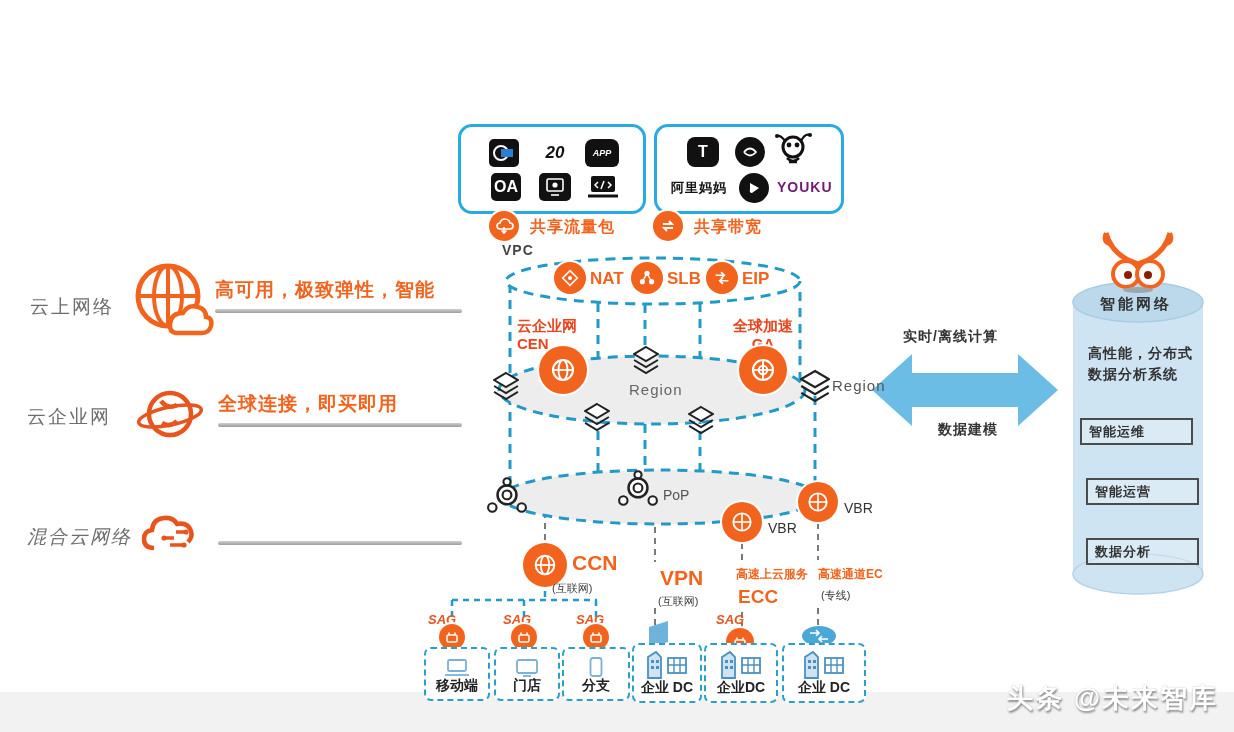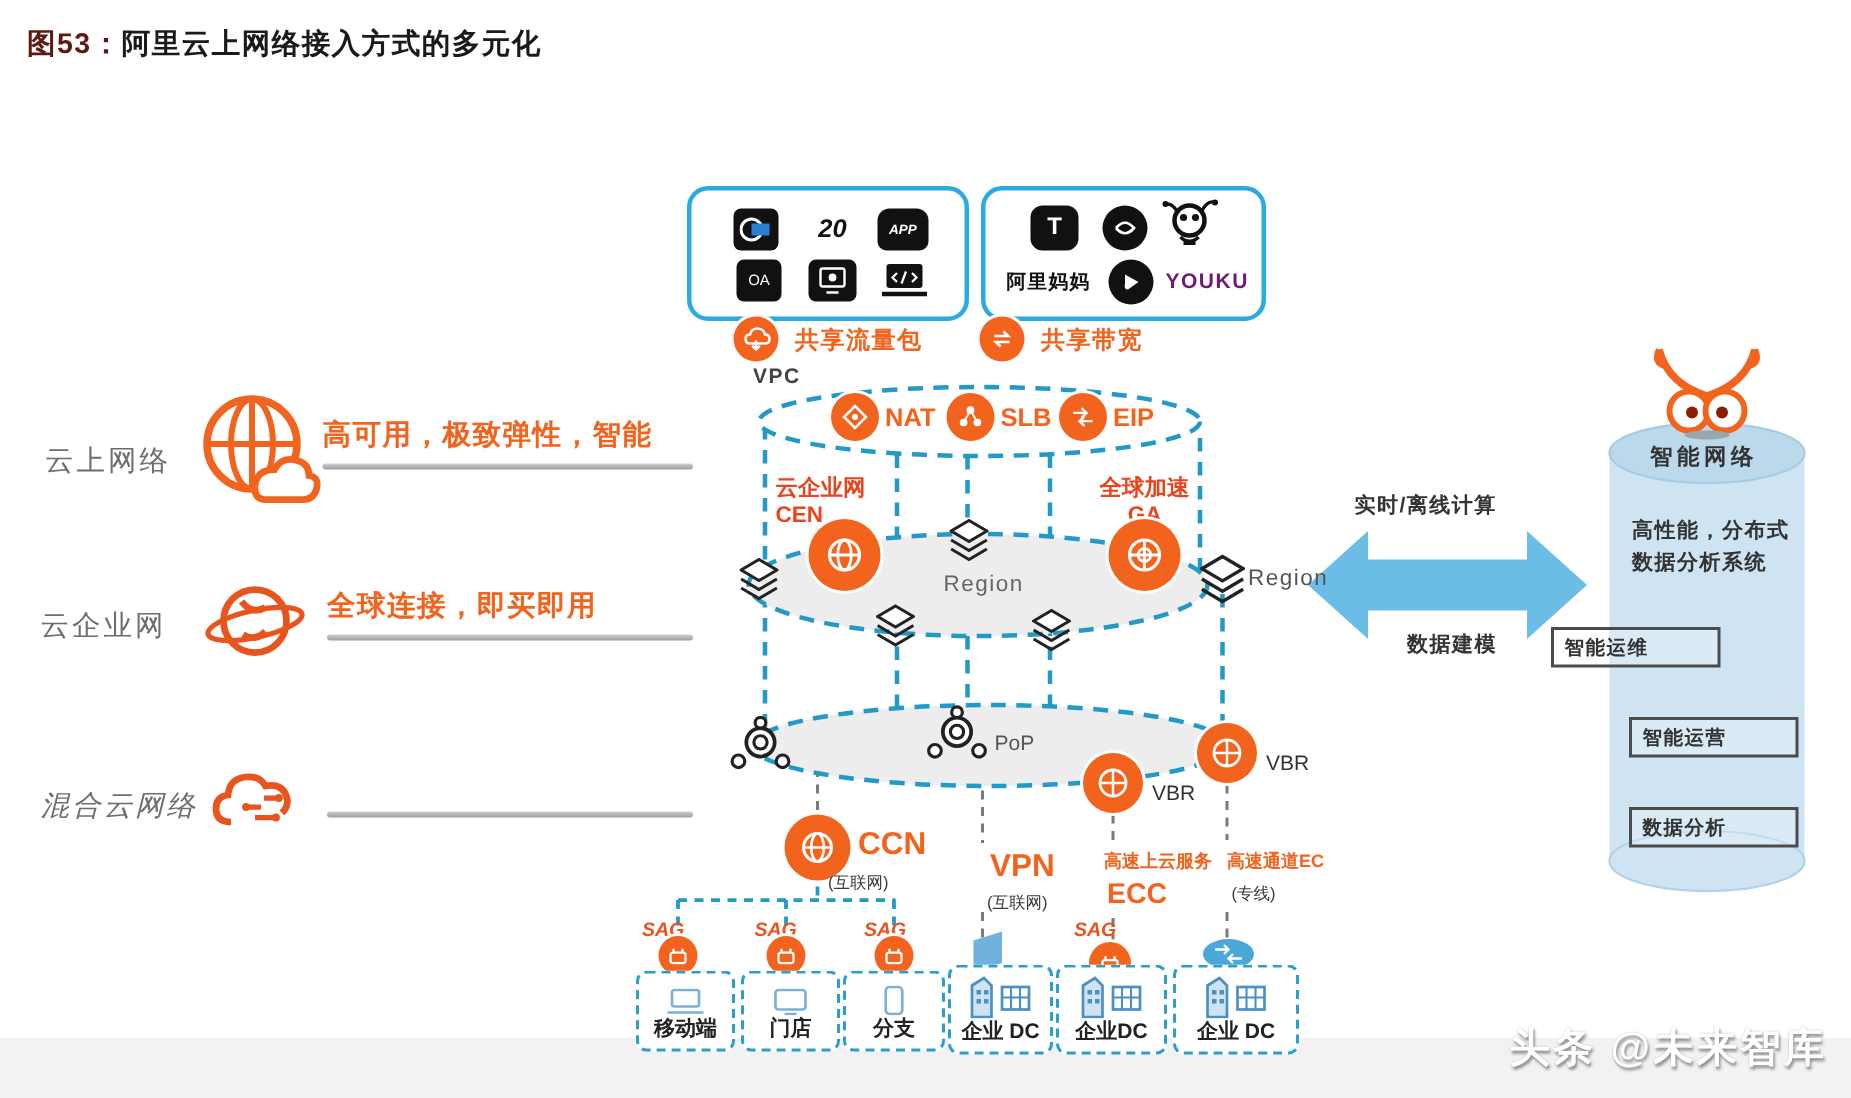--- a/index.html
+++ b/index.html
@@ -64,23 +64,20 @@
     <ellipse cx="652" cy="390" rx="153" ry="34" fill="#ededed" stroke="#2299c7" stroke-width="3" stroke-dasharray="10 7"></ellipse>
     <ellipse cx="660" cy="497" rx="158" ry="27" fill="#ededed" stroke="#2299c7" stroke-width="3" stroke-dasharray="10 7"></ellipse>
 
     <polygon points="872,390 912,354 912,373 1018,373 1018,354 1058,390 1018,426 1018,407 912,407 912,426" fill="#6bbde6"></polygon>
 
     <rect x="1073" y="302" width="130" height="272" fill="#cfe4f3"></rect>
     <ellipse cx="1138" cy="574" rx="65" ry="20" fill="#cfe4f3" stroke="#b3d2e8" stroke-width="1.5"></ellipse>
     <ellipse cx="1138" cy="302" rx="65" ry="20" fill="#bcd9ec" stroke="#a7cbe2" stroke-width="1.5"></ellipse>
   </svg>
 
-  <div class="abs title z2 nowrap" style="left:18px;top:16px;">
-    <span class="fig">图53：</span><span>阿里云上网络接入方式的多元化</span>
-  </div>
 
   <div class="abs legend-label z2" style="left:30px;top:294px;">云上网络</div>
   <svg class="abs z2" style="left:130px;top:258px;" width="86" height="86" viewBox="0 0 86 86">
     <circle cx="38" cy="38" r="30" fill="none" stroke="#f2641e" stroke-width="5"></circle>
     <ellipse cx="38" cy="38" rx="14" ry="30" fill="none" stroke="#f2641e" stroke-width="4"></ellipse>
     <line x1="8" y1="38" x2="68" y2="38" stroke="#f2641e" stroke-width="4"></line>
     <line x1="38" y1="8" x2="38" y2="68" stroke="#f2641e" stroke-width="4"></line>
     <path d="M40 66 q1 -11 13 -11 q5 -9 15 -6 q8 2 8 10 q7 1 5 9 q-2 7 -9 7 h-26 q-7 -1 -6 -9" fill="#fff" stroke="#f2641e" stroke-width="4.5"></path>
   </svg>
   <div class="abs legend-desc z2 nowrap" style="left:215px;top:277px;">高可用，极致弹性，智能</div>
@@ -108,21 +105,21 @@
 
   <div class="abs appbox z2" style="left:458px;top:124px;width:182px;height:84px;">
     <div class="abs blk" style="left:28px;top:12px;width:30px;height:28px;">
       <svg width="22" height="18" viewBox="0 0 22 18">
           <circle cx="8" cy="9" r="7" fill="none" stroke="#fff" stroke-width="2"></circle>
           <rect x="8" y="5" width="12" height="8" fill="#2a7fd4"></rect>
         </svg>
     </div>
     <div class="abs blk" style="left:78px;top:14px;width:32px;height:24px;background:transparent;color:#111;font-weight:bold;font-style:italic;font-size:17px;">20</div>
     <div class="abs blk" style="left:124px;top:12px;width:34px;height:28px;border-radius:8px 8px 6px 6px;font-size:9px;font-weight:bold;font-style:italic;">APP</div>
-    <div class="abs blk" style="left:30px;top:46px;width:30px;height:28px;font-size:10px;font-weight:normal;text-align:right;">OA</div>
+    <div class="abs blk" style="left:30px;top:46px;width:30px;height:28px;font-size:16px;font-weight:bold;text-align:right;">OA</div>
     <div class="abs blk" style="left:78px;top:46px;width:32px;height:28px;">
       <svg width="20" height="20" viewBox="0 0 20 20">
           <rect x="2" y="2" width="16" height="12" rx="1.5" fill="#111" stroke="#fff" stroke-width="1.6"></rect>
           <circle cx="10" cy="8" r="2.6" fill="#fff"></circle>
           <path d="M6 18 h8" stroke="#fff" stroke-width="1.6"></path>
         </svg>
     </div>
     <div class="abs blk" style="left:124px;top:46px;width:36px;height:28px;background:transparent;">
       <svg width="34" height="26" viewBox="0 0 34 26">
           <rect x="5" y="2" width="24" height="16" rx="2" fill="#111"></rect>
@@ -409,19 +406,19 @@
     <circle cx="50" cy="46" r="13" fill="#fff" stroke="#f2641e" stroke-width="4"></circle>
     <circle cx="28" cy="47" r="4" fill="#8a1e00"></circle>
       <circle cx="48" cy="47" r="4" fill="#8a1e00"></circle>
     <ellipse cx="38" cy="62" rx="15" ry="3" fill="#9aa7ad"></ellipse>
   </svg>
 
   <div class="abs cyltext z2 nowrap" style="left:1100px;top:295px;font-size:15px;letter-spacing:3px;">智能网络</div>
   <div class="abs cyltext z2 nowrap" style="left:1088px;top:345px;">高性能，分布式</div>
   <div class="abs cyltext z2 nowrap" style="left:1088px;top:366px;">数据分析系统</div>
 
-  <div class="abs cylbox z2" style="left:1034px;top:418px;width:102px;height:23px;">智能运维</div>
+  <div class="abs cylbox z2" style="left:1080px;top:418px;width:102px;height:23px;">智能运维</div>
   <div class="abs cylbox z2" style="left:1086px;top:478px;width:102px;height:23px;">智能运营</div>
   <div class="abs cylbox z2" style="left:1086px;top:538px;width:102px;height:23px;">数据分析</div>
 
   <div class="abs watermark nowrap" style="right:16px;top:680px;z-index:3;">头条 @未来智库</div>
 
 </div>
 
 </body></html>

